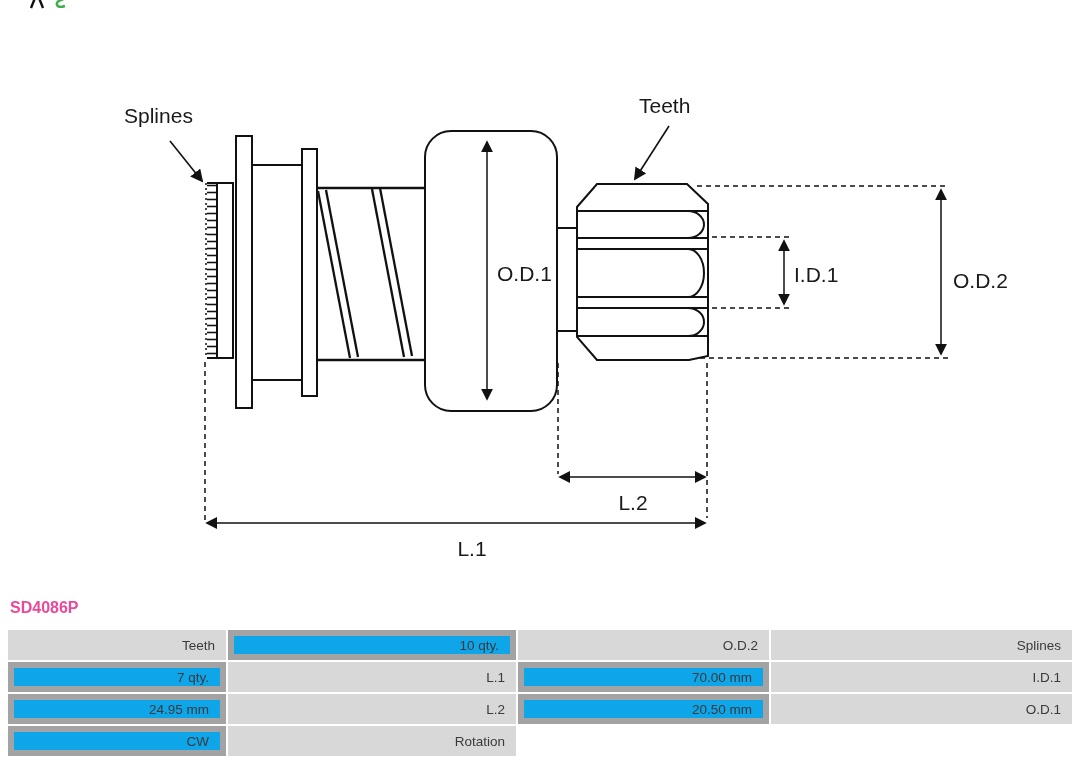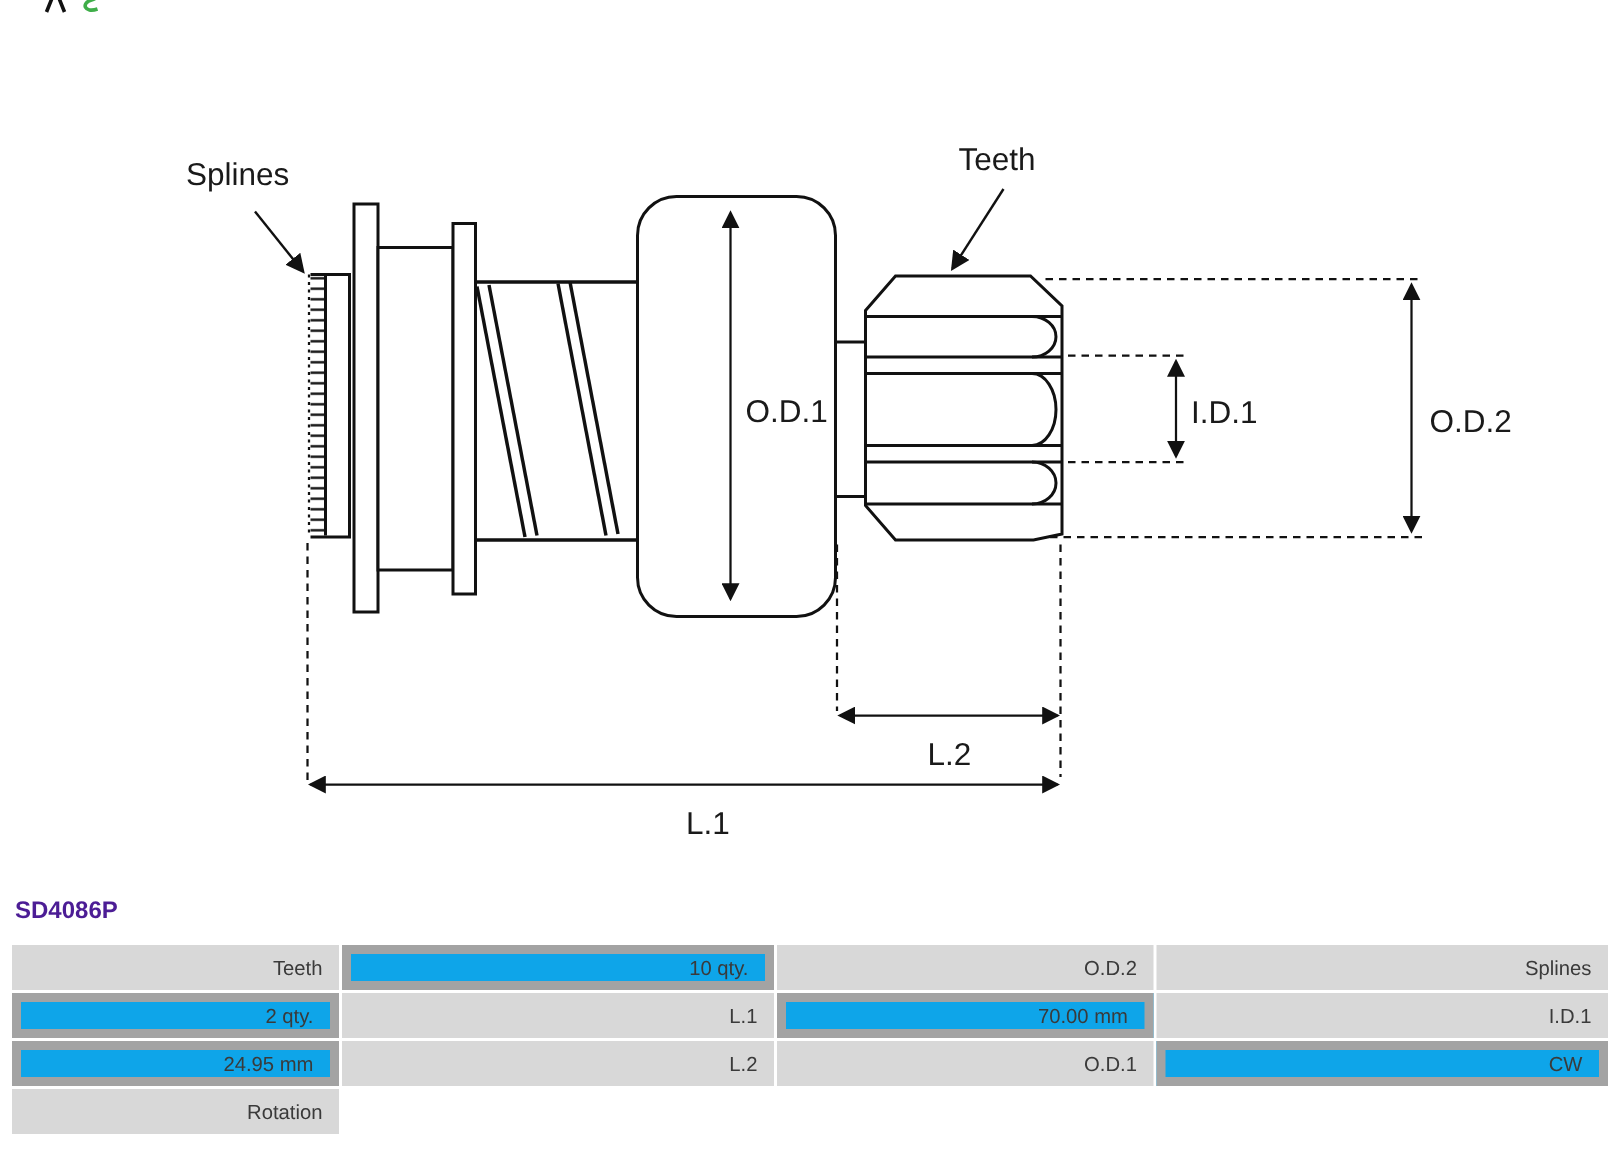--- a/index.html
+++ b/index.html
@@ -7,21 +7,21 @@
     width:1080px;height:767px;background:#ffffff;position:relative;overflow:hidden;
     font-family:"Liberation Sans","DejaVu Sans",sans-serif;color:#1a1a1a;
   }
   .logo-clip{position:absolute;left:28px;top:0;width:46px;height:10px;overflow:hidden;}
   .logo-clip svg{position:absolute;top:-10px;left:0;}
   .drawing-wrap{position:absolute;left:0;top:0;width:1080px;height:585px;}
   svg text{font-family:"Liberation Sans","DejaVu Sans",sans-serif;fill:#1a1a1a;}
   .dim-label{font-size:21px;}
   .callout-label{font-size:21px;}
   .part-number{
-    position:absolute;left:10px;top:599px;font-size:16px;font-weight:700;color:#4c1d95;
+    position:absolute;left:10px;top:599px;font-size:16px;font-weight:700;color:#ec4899;
   }
   .spec-table{
     position:absolute;left:8px;top:630px;width:1064px;
     display:grid;grid-template-columns:218px 288px 251px 1fr;gap:2px;background:#ffffff;
   }
   .cell{
     height:30px;box-sizing:border-box;display:flex;align-items:center;justify-content:flex-end;
     padding:0 11px;font-size:13.5px;color:#3a3a3a;
   }
   .lbl{background:#d8d8d8;}
@@ -138,24 +138,25 @@
 </div>
 
 <div class="part-number">SD4086P</div>
 
 <div class="spec-table">
   <div class="cell lbl">Teeth</div>
   <div class="cell val">10 qty.</div>
   <div class="cell lbl">O.D.2</div>
 
   <div class="cell lbl">Splines</div>
-  <div class="cell val">2 qty.</div>
+  <div class="cell val">7 qty.</div>
   <div class="cell lbl">L.1</div>
   <div class="cell val">70.00 mm</div>
 
   <div class="cell lbl">I.D.1</div>
   <div class="cell val">24.95 mm</div>
   <div class="cell lbl">L.2</div>
+  <div class="cell val">20.50 mm</div>
 
   <div class="cell lbl">O.D.1</div>
   <div class="cell val">CW</div>
   <div class="cell lbl">Rotation</div>
 </div>
 
 </body></html>

